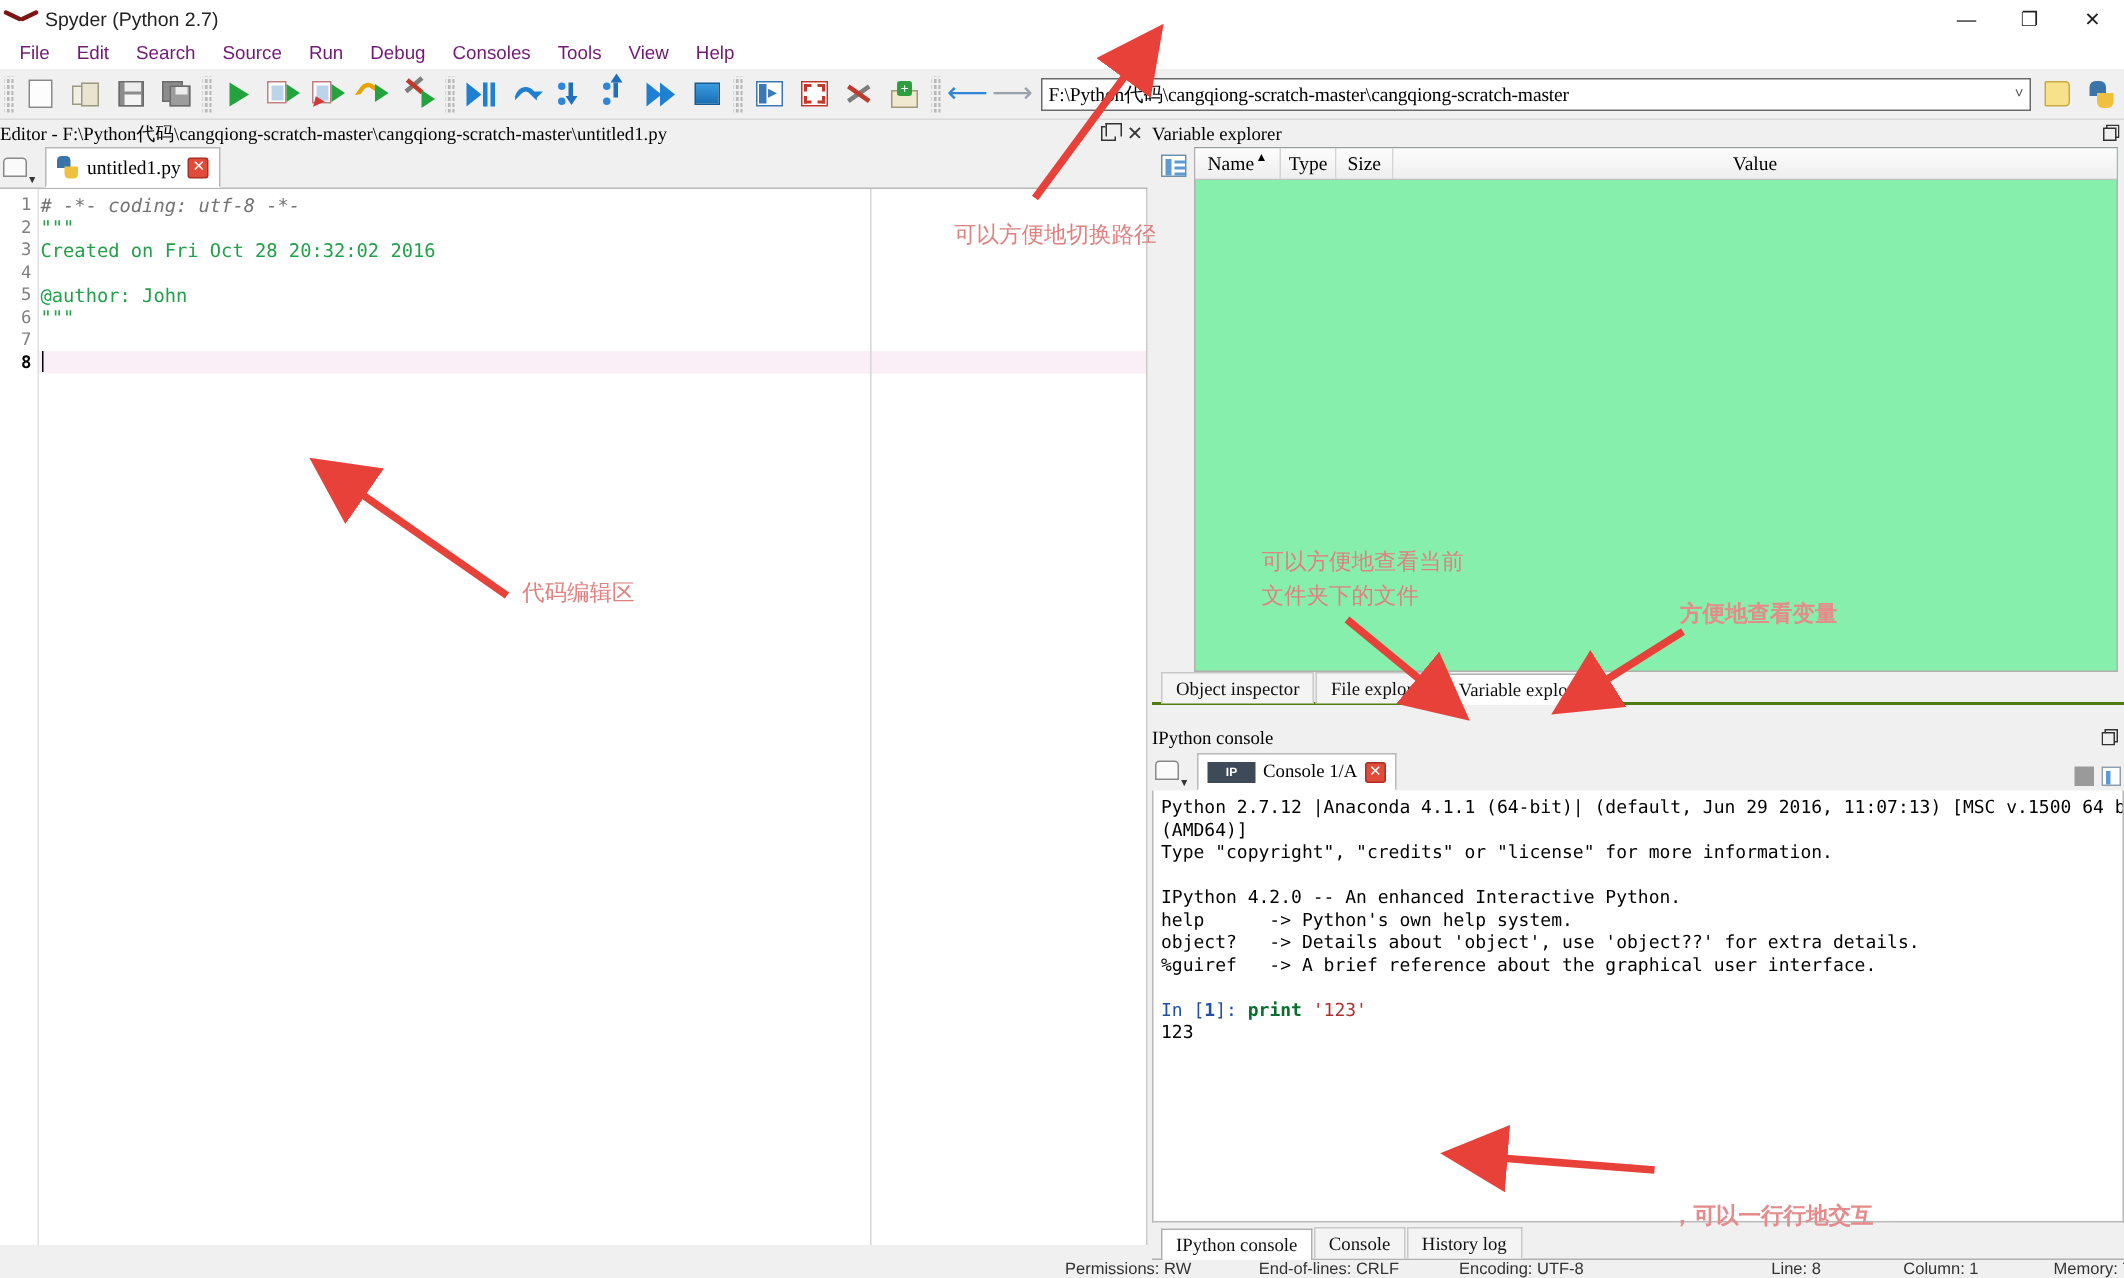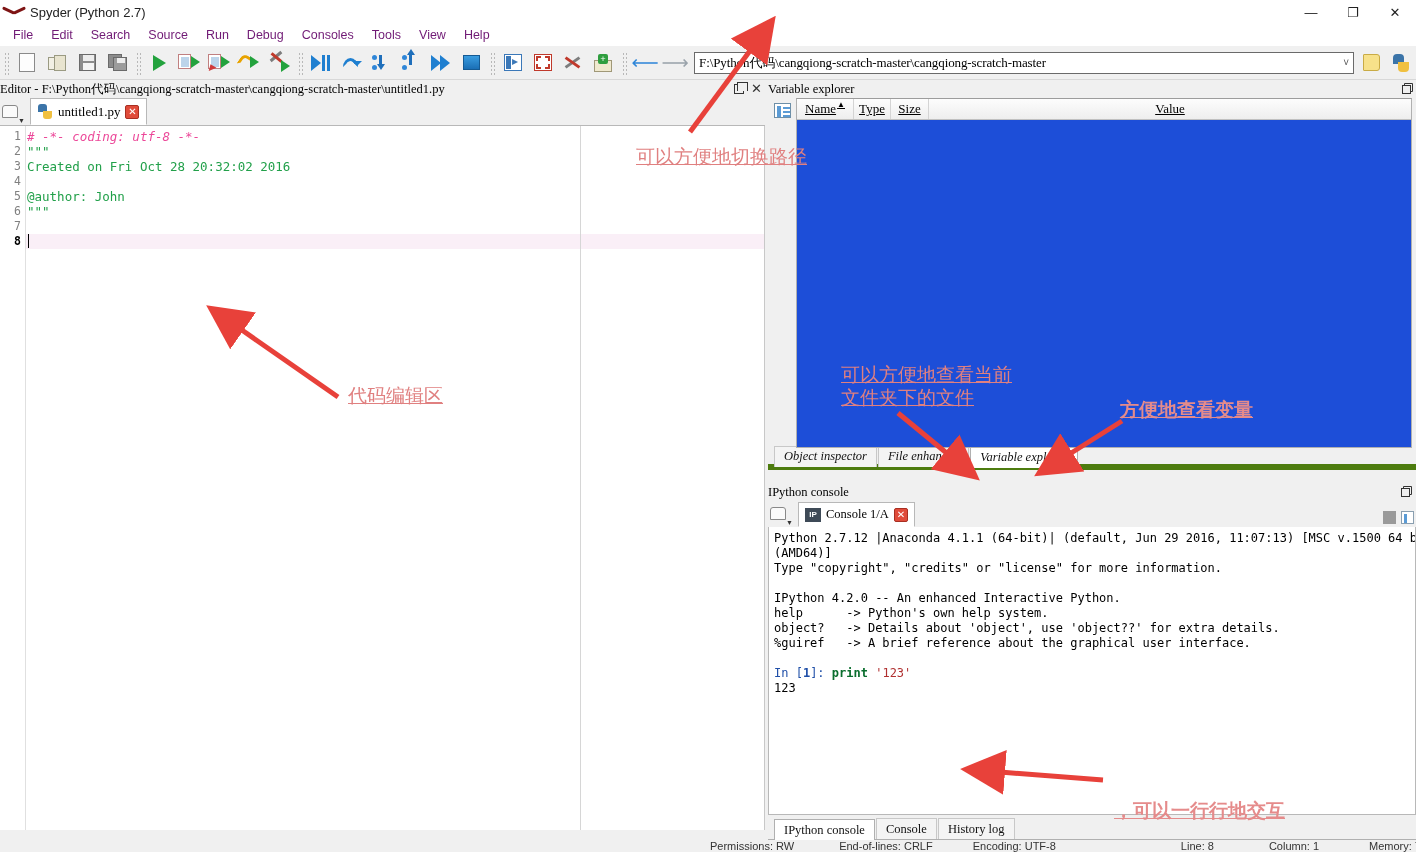--- a/index.html
+++ b/index.html
@@ -194,21 +194,21 @@
   .gutter {
     position: absolute; left: 0; top: 0; width: 24px; height: 100%;
     background: #ffffff; text-align: right; color: #808080;
     font-size: 11.5px; padding-top: 3px;
   }
   .gutter div { height: 15px; line-height: 15px; padding-right: 3px; }
   .gutter div.cur { color: #000; font-weight: bold; }
   .gutter-sep { position: absolute; left: 25px; top: 0; width: 1px; height: 100%; background: #e0e0e0; }
   .code-lines { position: absolute; left: 27px; top: 3px; right: 0; }
   .code-lines div { height: 15px; line-height: 15px; white-space: pre; }
-  .cl-comment { color: #ec4899; font-style: italic; }
+  .cl-comment { color: #737373; font-style: italic; }
   .cl-string { color: #22a04a; }
   .cur-line-hl {
     position: absolute; left: 25px; top: 108px; right: 0; height: 15px;
     background: #faeff7;
   }
   .edge-line { position: absolute; left: 580px; top: 0; width: 1px; height: 100%; background: #d6d6d6; }
   .code-caret { position: absolute; left: 28px; top: 108px; width: 1px; height: 14px; background: #000; }
 
   
   .varexp-pane {
@@ -221,39 +221,38 @@
   }
   .ve-title .right-ic { position: absolute; right: 3px; top: 2px; }
   .ve-body { position: relative; height: 350px; display: flex; }
   .ve-sidebtn {
     width: 28px; padding-top: 5px; display: flex; justify-content: center;
   }
   .ic-vetool { width: 17px; height: 15px; border: 1px solid #6d8fa8; background: #fff; position: relative; }
   .ic-vetool:before { content: ""; position: absolute; left: 2px; top: 2px; width: 4px; height: 11px; background: #5b9bd5; }
   .ic-vetool:after { content: ""; position: absolute; left: 8px; top: 3px; width: 7px; height: 2px; background: #5b9bd5; box-shadow: 0 4px 0 #5b9bd5, 0 8px 0 #5b9bd5; }
   .ve-table {
-    flex: 1; margin-right: 4px; background: #1d4ed8; border: 1px solid #b0b0b0;
+    flex: 1; margin-right: 4px; background: #86efac; border: 1px solid #b0b0b0;
     border-top: 1px solid #9c9c9c;
-    text-decoration: underline;
   }
   .ve-header { display: flex; height: 21px; background: #f0f0f0; border-bottom: 1px solid #c0c0c0; }
   .ve-th {
     font-family: "Liberation Serif", serif; font-size: 13px;
     display: flex; align-items: center; justify-content: center;
     border-right: 1px solid #d4d4d4; background: linear-gradient(#fdfdfd,#eeeeee);
   }
   .ve-th.name { width: 57px; }
   .ve-th.type { width: 37px; }
   .ve-th.size { width: 38px; }
   .ve-th.value { flex: 1; border-right: none; }
   .sort-caret { font-size: 8px; position: relative; top: -5px; margin-left: 1px; }
 
   .bottom-tabs {
-    height: 22px; display: flex; align-items: center; padding-left: 6px;
-    border-bottom: 6px solid #4d7c0f; background: #f0f0f0; font-style: italic;
+    height: 22px; display: flex; align-items: flex-start; padding-left: 6px;
+    border-bottom: 2px solid #4d7c0f; background: #f0f0f0;
   }
   .btab {
     height: 21px; padding: 0 9px; display: flex; align-items: center;
     font-family: "Liberation Serif", serif; font-size: 12.5px;
     border: 1px solid #c8c8c8; border-bottom: none; background: #f4f4f4;
     margin-right: 1px; color: #111;
   }
   .btab.active { background: #ffffff; border-color: #b0b0b0; position: relative; top: 1px; }
 
   
@@ -266,21 +265,21 @@
     display: flex; align-items: center; position: relative;
   }
   .cons-title .right-ic { position: absolute; right: 4px; top: 2px; }
   .cons-tabbar { height: 26px; display: flex; align-items: flex-end; position: relative; }
   .ctab {
     height: 25px; display: flex; align-items: center; gap: 5px; padding: 0 6px;
     background: #fff; border: 1px solid #b8b8b8; border-bottom-color: #fff;
     font-family: "Liberation Serif", serif; font-size: 12.5px;
   }
   .ip-badge {
-    width: 16px; height: 14px; background: #3e4a57; color: #fff;
+    width: 32px; height: 14px; background: #3e4a57; color: #fff;
     font-size: 8px; font-weight: bold; text-align: center; line-height: 14px;
     font-family: "Liberation Sans", sans-serif;
   }
   .cons-tab-right { position: absolute; right: 2px; bottom: 3px; display: flex; gap: 5px; align-items: center; }
   .gray-sq { width: 13px; height: 13px; background: #9a9a9a; }
   .opt-ic { width: 13px; height: 13px; border: 1px solid #8a9fb0; background: #fff; position: relative; }
   .opt-ic:before { content: ""; position: absolute; left: 2px; top: 2px; width: 3px; height: 9px; background: #5b9bd5; }
 
   .cons-body {
     position: relative; height: 288px; background: #ffffff;
@@ -303,24 +302,23 @@
   
   .statusbar {
     position: absolute; left: 0; top: 840px; width: 1416px; height: 12px;
     background: #f0f0f0; font-size: 11px; color: #333;
     display: flex; align-items: center; overflow: hidden;
   }
   .sb-item { white-space: nowrap; font-family: "Liberation Sans", sans-serif; font-size: 11px; }
 
   
   .anno {
-    position: absolute; color: #e08080; font-size: 19px; line-height: 21px;
+    position: absolute; color: #e08080; font-size: 15px; line-height: 21px;
     font-family: "DejaVu Sans", sans-serif; white-space: pre;
     pointer-events: none;
-    text-decoration: underline;
   }
   .anno.bold { color: #e58b8b; }
   .anno-arrow { position: absolute; pointer-events: none; }
 </style>
 </head>
 <body>
 
 <div id="app">
 
   <div class="titlebar">
@@ -556,21 +554,21 @@
               <span class="sort-caret">▲</span>
             </div>
           <div class="ve-th type">Type</div>
           <div class="ve-th size">Size</div>
           <div class="ve-th value">Value</div>
         </div>
       </div>
     </div>
     <div class="bottom-tabs">
       <div class="btab">Object inspector</div>
-      <div class="btab">File enhanced</div>
+      <div class="btab">File explorer</div>
       <div class="btab active">Variable explorer</div>
     </div>
   </div>
 
   <div class="console-pane">
     <div class="cons-title">
       <span>IPython console</span>
       <span class="right-ic">
         <svg width="11" height="11" viewBox="0 0 11 11">
             <rect x="0.5" y="2.5" width="8" height="8" fill="none" stroke="#333"></rect>

